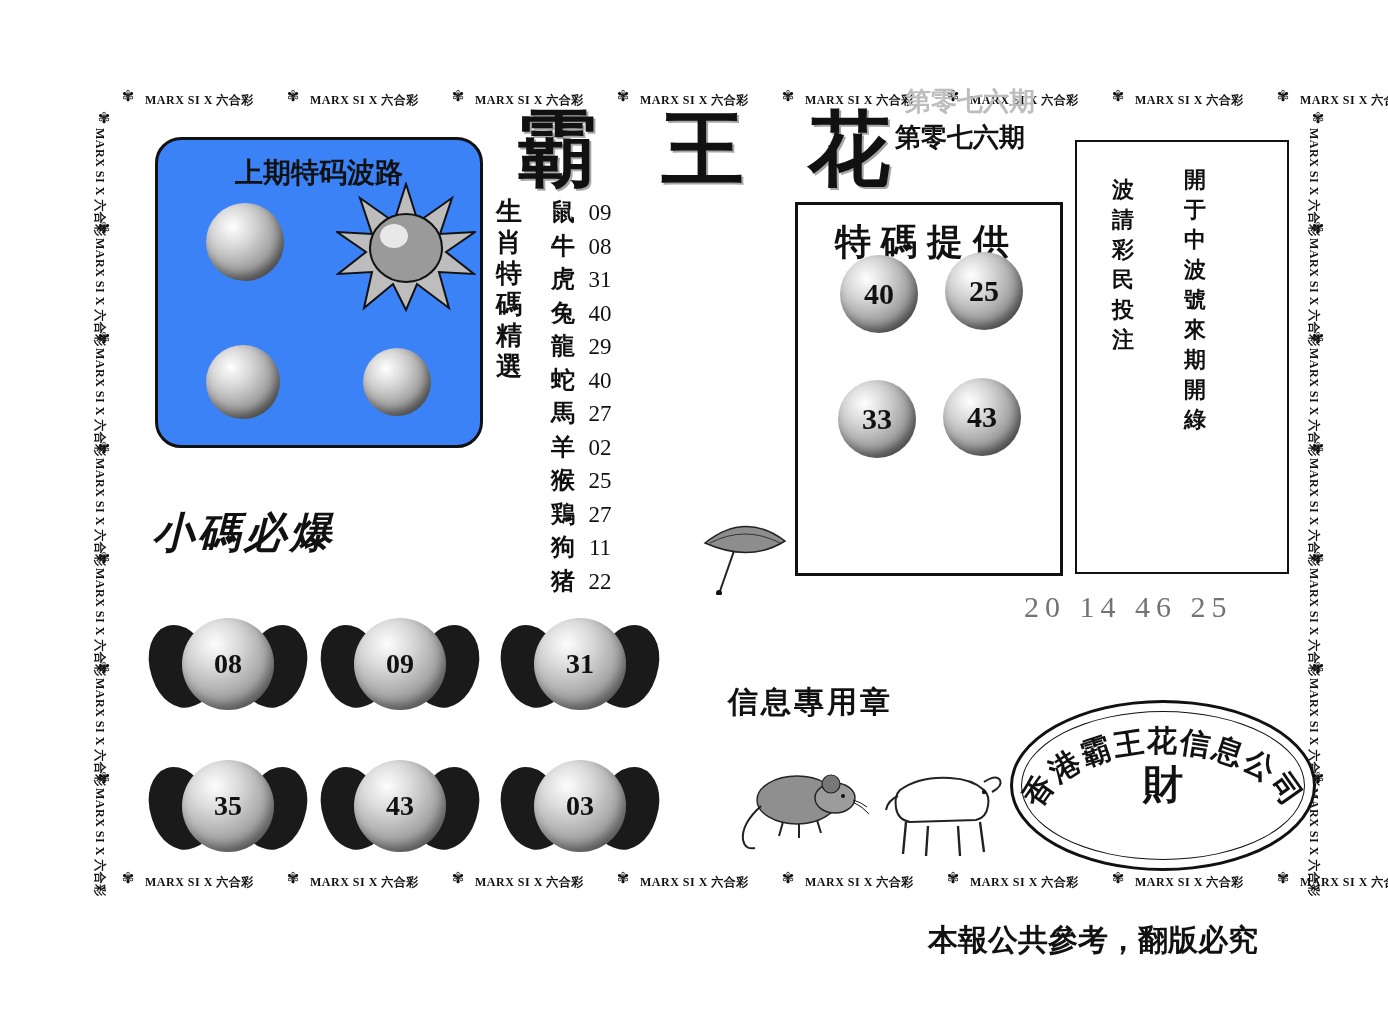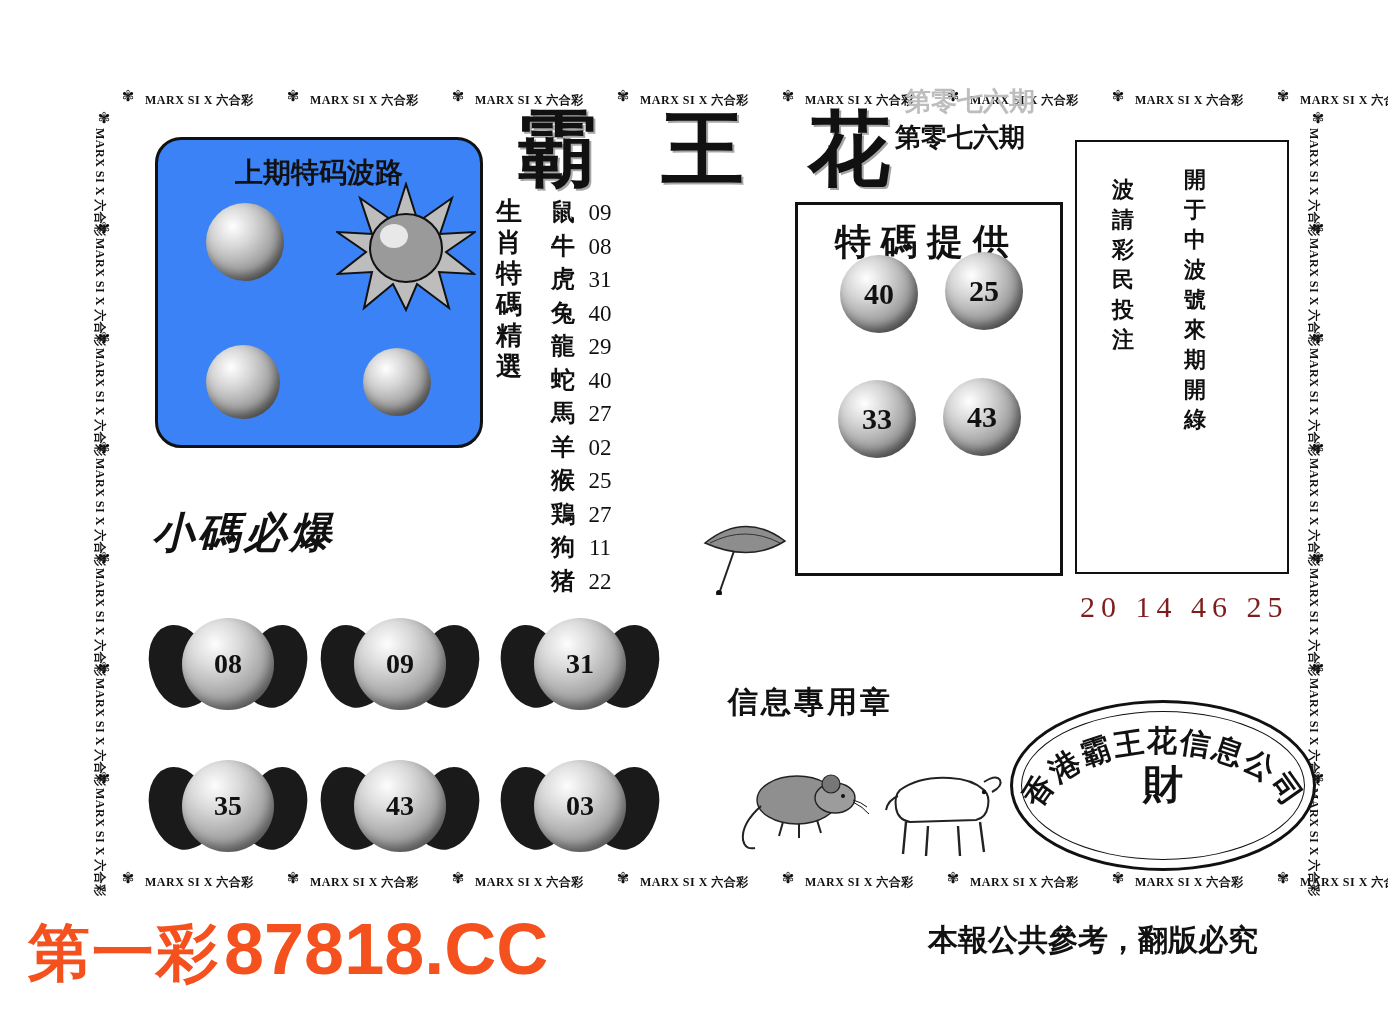--- a/index.html
+++ b/index.html
@@ -178,24 +178,24 @@
 
   
   .predict-label{
     position:absolute;
     left:625px;top:592px;
     font-size:30px;font-weight:bold;
     color:#111;white-space:nowrap;
   }
   .predict-nums{
     position:absolute;
-    left:1080px;top:590px;
+    left:1024px;top:590px;
     font-size:30px;
     letter-spacing:6px;
-    color:#7f1d1d;white-space:nowrap;
+    color:#737373;white-space:nowrap;
     font-family:"Liberation Serif", serif;
   }
   .zodiac-title{
     position:absolute;
     left:728px;top:682px;
     font-size:30px;font-weight:bold;
     letter-spacing:3px;
     color:#111;white-space:nowrap;
   }
 
@@ -509,18 +509,14 @@
         <path id="arcpath" d="M30 100 A 125 72 0 0 1 270 100" fill="none"></path>
       </defs>
       <text font-family="Liberation Serif, serif" font-size="30" font-weight="bold" fill="#111" letter-spacing="2">
         <textPath href="#arcpath" startOffset="50%" text-anchor="middle" id="stamp-arc-label">香港霸王花信息公司</textPath>
       </text>
     </svg>
     <div class="stamp-center">財</div>
   </div>
 
   <div class="footer-note">本報公共參考，翻版必究</div>
-  <div class="brand">
-    <span class="cn">第一彩</span>
-    <span class="num">87818.CC</span>
-  </div>
 
 </div>
 
 </body></html>

